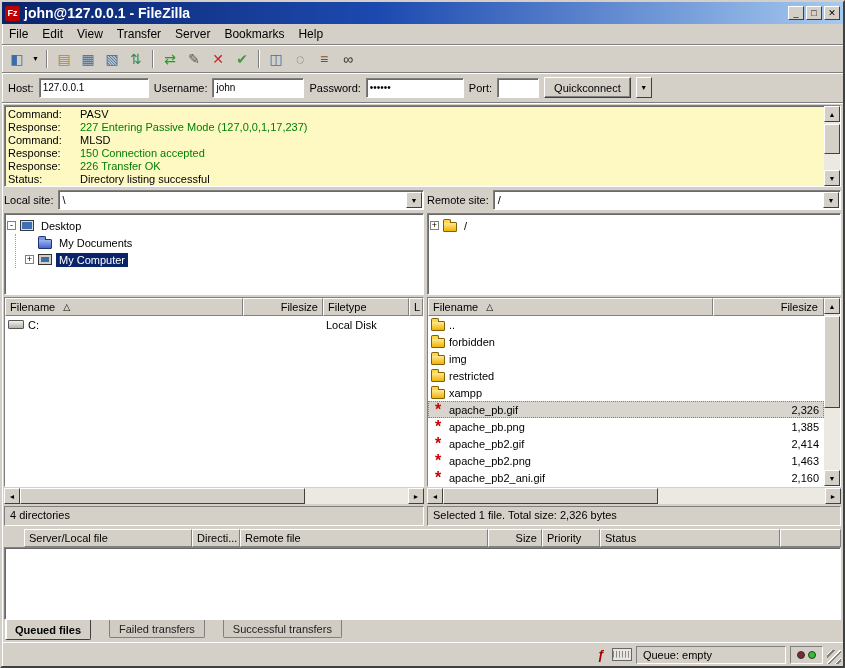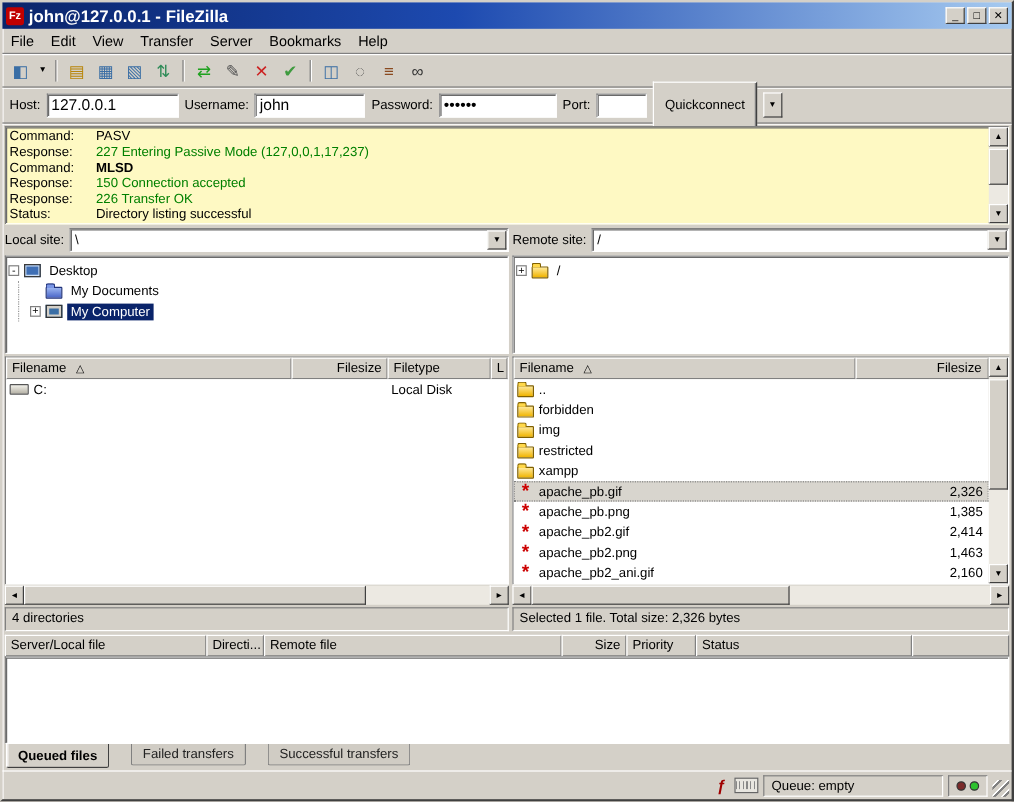--- a/index.html
+++ b/index.html
@@ -3,21 +3,21 @@
 <meta charset="utf-8">
 <style>
   * { box-sizing:border-box; margin:0; padding:0; font-family:"Liberation Sans","DejaVu Sans",sans-serif; }
   html,body { width:845px; height:668px; }
   body { background:#d4d0c8; overflow:hidden; }
 
   .window { width:845px; height:668px; display:flex; flex-direction:column;
             background:#d4d0c8; border:2px solid; border-color:#d4d0c8 #404040 #404040 #d4d0c8;
             box-shadow: inset 1px 1px 0 #ffffff; justify-content: space-between; }
   .field   { background:#ffffff; border:1px solid; border-color:#808080 #ffffff #ffffff #808080;
-             box-shadow: inset 1px 1px 0 #6a6a6a; font-size:13px; padding:1px 3px; height:20px; }
+             box-shadow: inset 1px 1px 0 #6a6a6a; font-size:10px; padding:1px 3px; height:20px; }
 
   
   .titlebar { height:22px; flex:0 0 auto; display:flex; align-items:center; padding:0 3px;
               background:linear-gradient(90deg,#0a246a 0%,#1d4ab0 45%,#a6caf0 100%); color:#fff; }
   .fz-icon { width:15px; height:15px; background:#c00000; border-radius:2px; color:#fff;
              font-size:9px; font-weight:bold; display:flex; align-items:center; justify-content:center; margin-right:4px; }
   .title-text { font-size:14px; font-weight:bold; flex:1; white-space:nowrap; }
   .tbtn { width:16px; height:14px; background:#d4d0c8; border:1px solid; border-color:#fff #404040 #404040 #fff;
           color:#000; font-size:9px; line-height:1; display:flex; align-items:center; justify-content:center; margin-left:2px; }
 
@@ -30,21 +30,21 @@
   .toolbar { height:28px; flex:0 0 auto; display:flex; align-items:center; padding:2px 3px;
              border-bottom:1px solid #808080; box-shadow:0 1px 0 #ffffff; }
   .tool-btn { width:24px; height:22px; display:flex; align-items:center; justify-content:center; }
   .tool-drop { width:13px; height:22px; display:flex; align-items:center; justify-content:center; font-size:7px; color:#000; }
   .tglyph { font-size:14px; line-height:1; }
   .tsep { width:2px; height:18px; border-left:1px solid #808080; border-right:1px solid #ffffff; margin:0 4px; }
 
   
   .quickbar { height:30px; flex:0 0 auto; display:flex; align-items:center; gap:5px; padding:0 6px;
               font-size:11px; border-bottom:1px solid #808080; box-shadow:0 1px 0 #ffffff; }
-  .qc-btn { height:39px; padding:0 9px; font-size:11px; background:#d4d0c8;
+  .qc-btn { height:21px; padding:0 9px; font-size:11px; background:#d4d0c8;
             border:1px solid; border-color:#fff #404040 #404040 #fff; box-shadow:inset -1px -1px 0 #808080;
             display:flex; align-items:center; }
   .qc-drop { width:16px; height:21px; background:#d4d0c8; border:1px solid; border-color:#fff #404040 #404040 #fff;
              display:flex; align-items:center; justify-content:center; font-size:7px; }
 
   
   .log-box { height:82px; flex:0 0 auto; margin:2px 2px 0 2px; background:#fef9c3;
              border:1px solid; border-color:#808080 #fff #fff #808080; box-shadow:inset 1px 1px 0 #6a6a6a;
              display:flex; }
   .log-lines { flex:1; padding:2px 3px; font-size:11px; line-height:13px; overflow:hidden; }
@@ -115,21 +115,21 @@
   .file-row.sel { background:#d8d5ce; outline:1px dotted #808080; outline-offset:-1px; }
   .cell { display:flex; align-items:center; gap:4px; padding:0 3px; overflow:hidden; height:17px; }
   .lc-name { width:238px; } .lc-size { width:80px; justify-content:flex-end; } .lc-type { width:86px; } .lc-mod { flex:1; }
   .rc-name { width:285px; } .rc-size { flex:1; justify-content:flex-end; padding-right:5px; }
 
   .pane-status { height:20px; margin-top:2px; background:#d4d0c8; font-size:11px; padding:2px 5px;
                  border:1px solid; border-color:#808080 #fff #fff #808080; white-space:nowrap; overflow:hidden; }
 
   
   .queue-header { flex:0 0 auto; display:flex; margin:3px 2px 0 2px; }
-  .qc1{width:168px;} .qc2{width:48px;} .qc3{width:248px;} .qc4{width:54px; justify-content:flex-end;}
+  .qc1{width:168px;margin-left:20px;} .qc2{width:48px;} .qc3{width:248px;} .qc4{width:54px; justify-content:flex-end;}
   .qc5{width:58px;} .qc6{width:180px;} .qcf{flex:1;}
   .queue-body { flex:1; margin:0 2px; background:#fff; border:1px solid; border-color:#808080 #fff #fff #808080;
                 box-shadow:inset 1px 1px 0 #6a6a6a; min-height:36px; }
   .tabs-row { flex:0 0 auto; height:22px; display:flex; align-items:flex-start; padding-left:3px; gap:18px; }
   .tab { height:18px; padding:2px 9px; font-size:11px; background:#d0ccc4; color:#222;
          border:1px solid #808080; border-top:none; border-radius:0 0 2px 2px; display:flex; align-items:center; }
   .tab.active { height:20px; background:#d4d0c8; font-weight:bold; color:#000;
                 border-color:#404040; border-left-color:#fff; box-shadow:inset 1px 0 0 #fff; }
 
   
@@ -240,21 +240,21 @@
       <div class="log-line">
           <span class="log-label">Command:</span>
           <span style="color: rgb(0, 0, 0);">PASV</span>
         </div>
       <div class="log-line">
           <span class="log-label">Response:</span>
           <span style="color: rgb(0, 128, 0);">227 Entering Passive Mode (127,0,0,1,17,237)</span>
         </div>
       <div class="log-line">
           <span class="log-label">Command:</span>
-          <span style="color: rgb(0, 0, 0); font-weight: bold;">MLSD</span>
+          <span style="color: rgb(0, 0, 0);">MLSD</span>
         </div>
       <div class="log-line">
           <span class="log-label">Response:</span>
           <span style="color: rgb(0, 128, 0);">150 Connection accepted</span>
         </div>
       <div class="log-line">
           <span class="log-label">Response:</span>
           <span style="color: rgb(0, 128, 0);">226 Transfer OK</span>
         </div>
       <div class="log-line">

